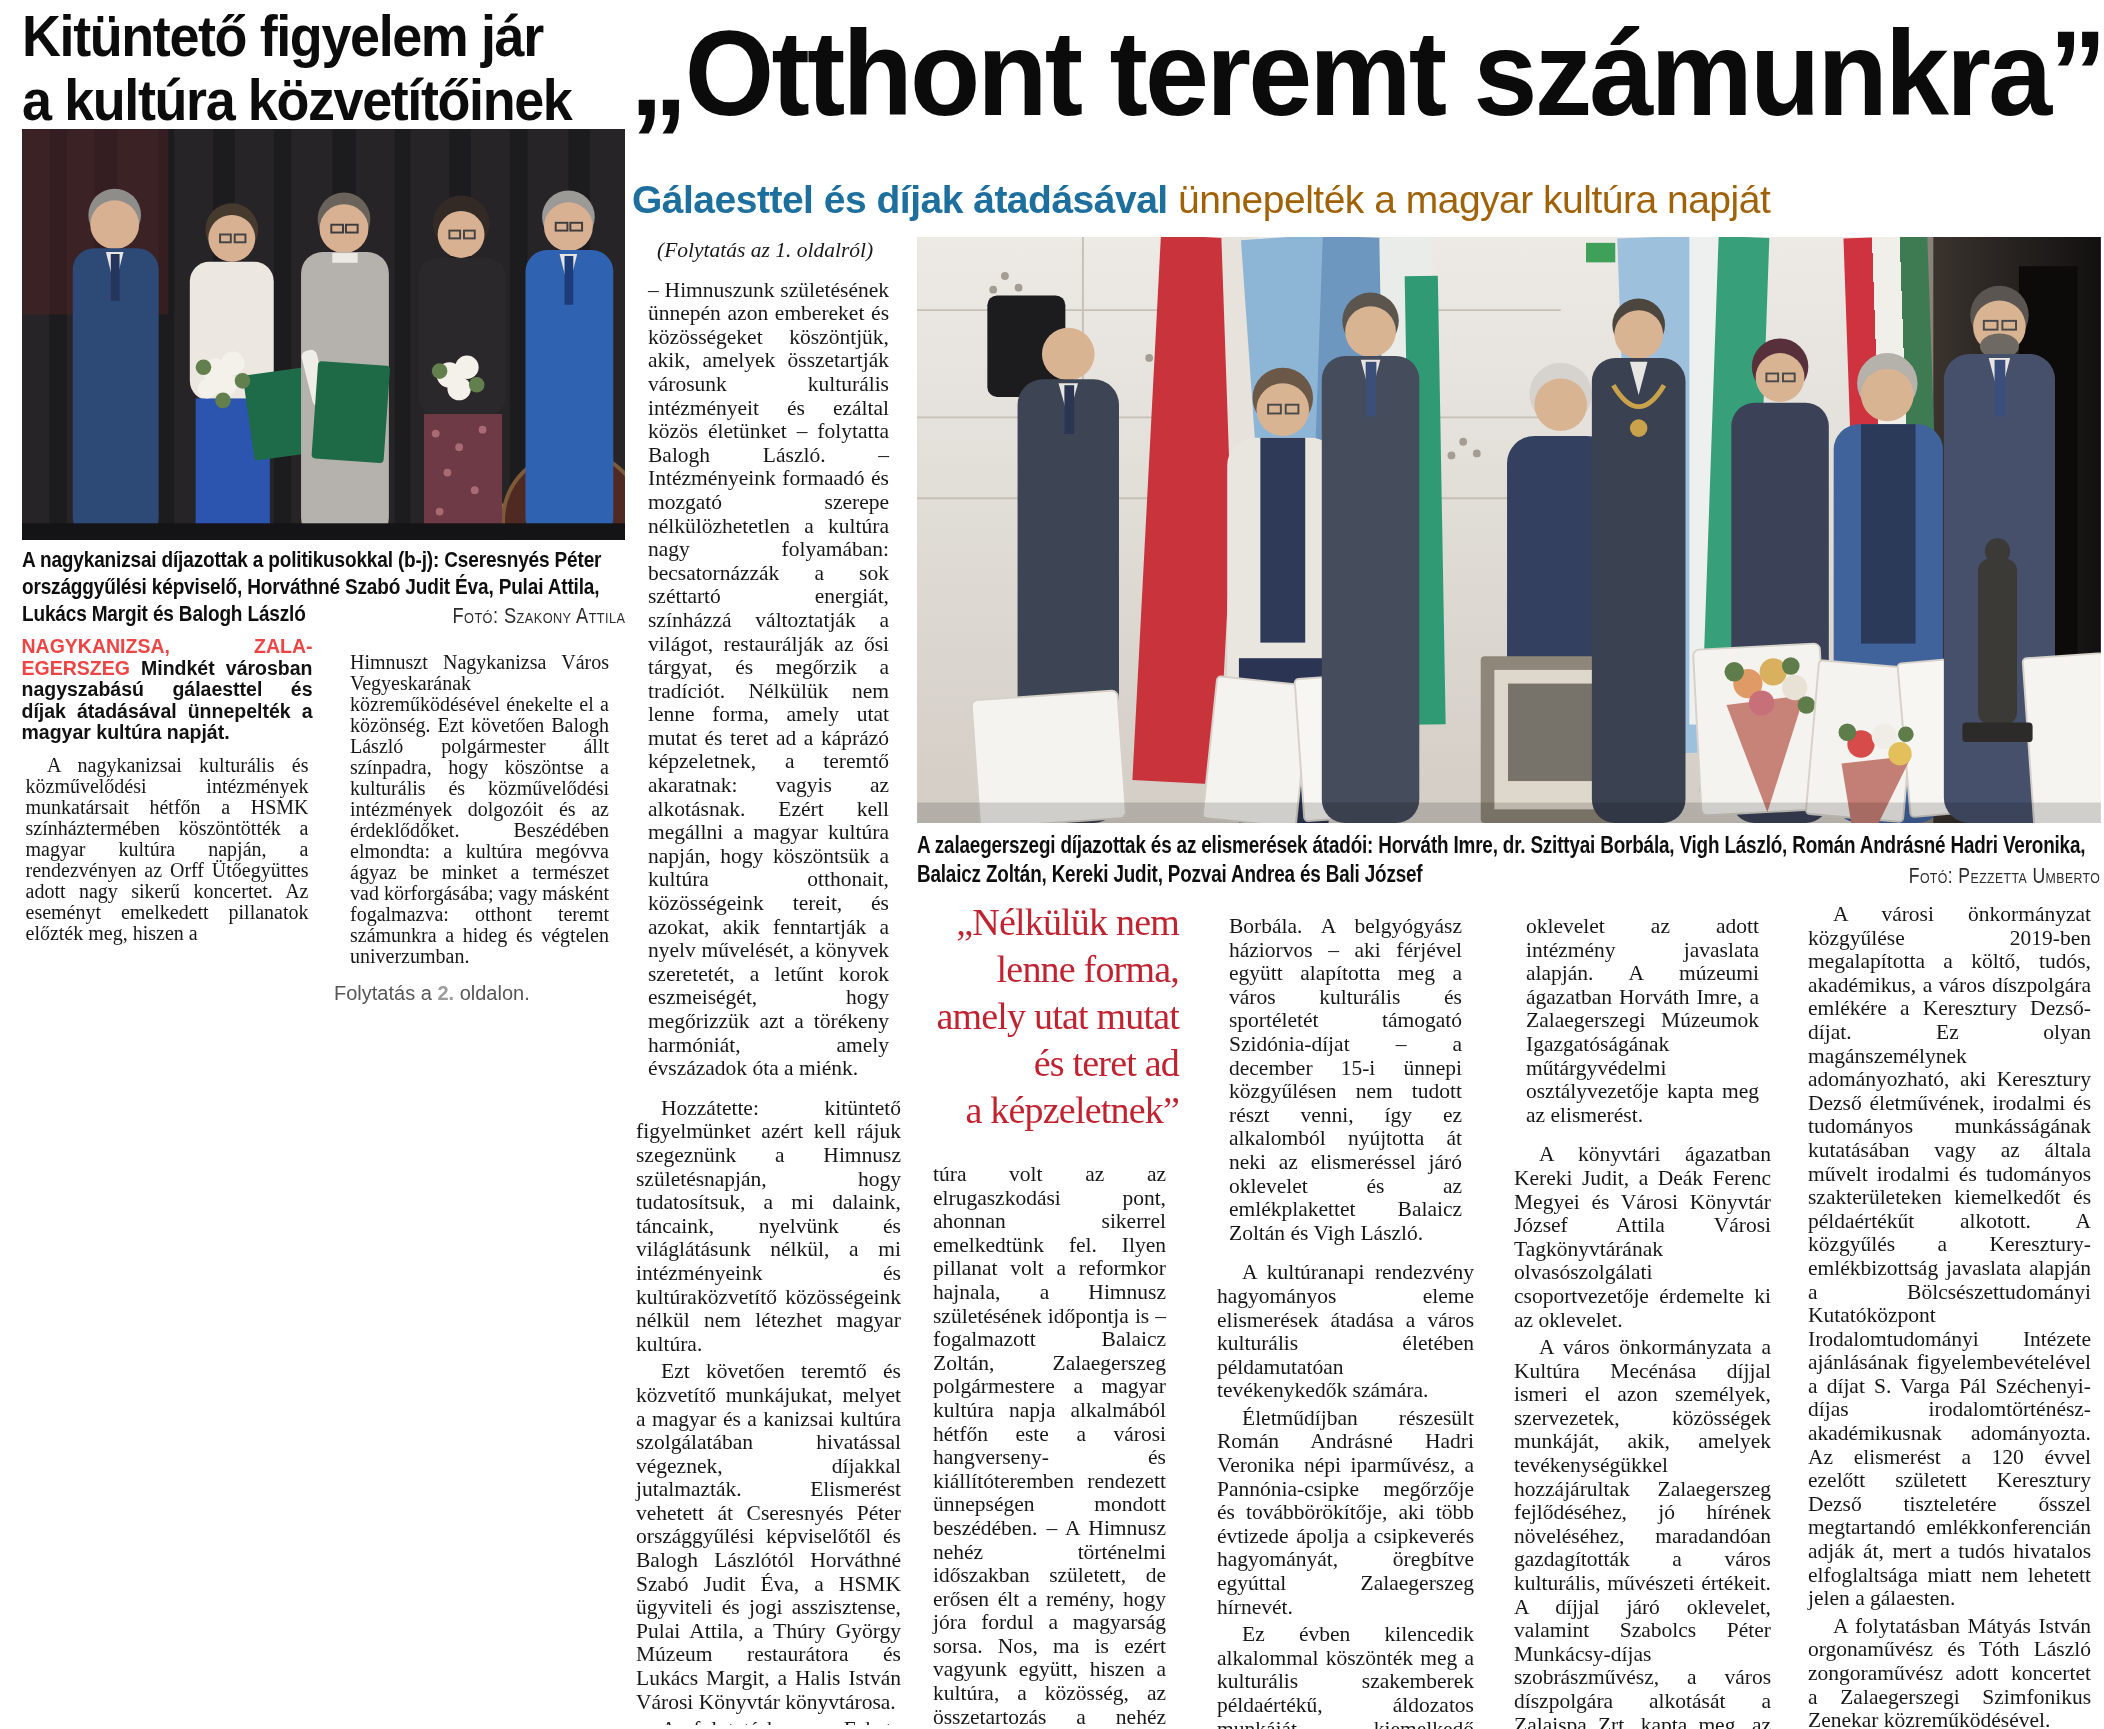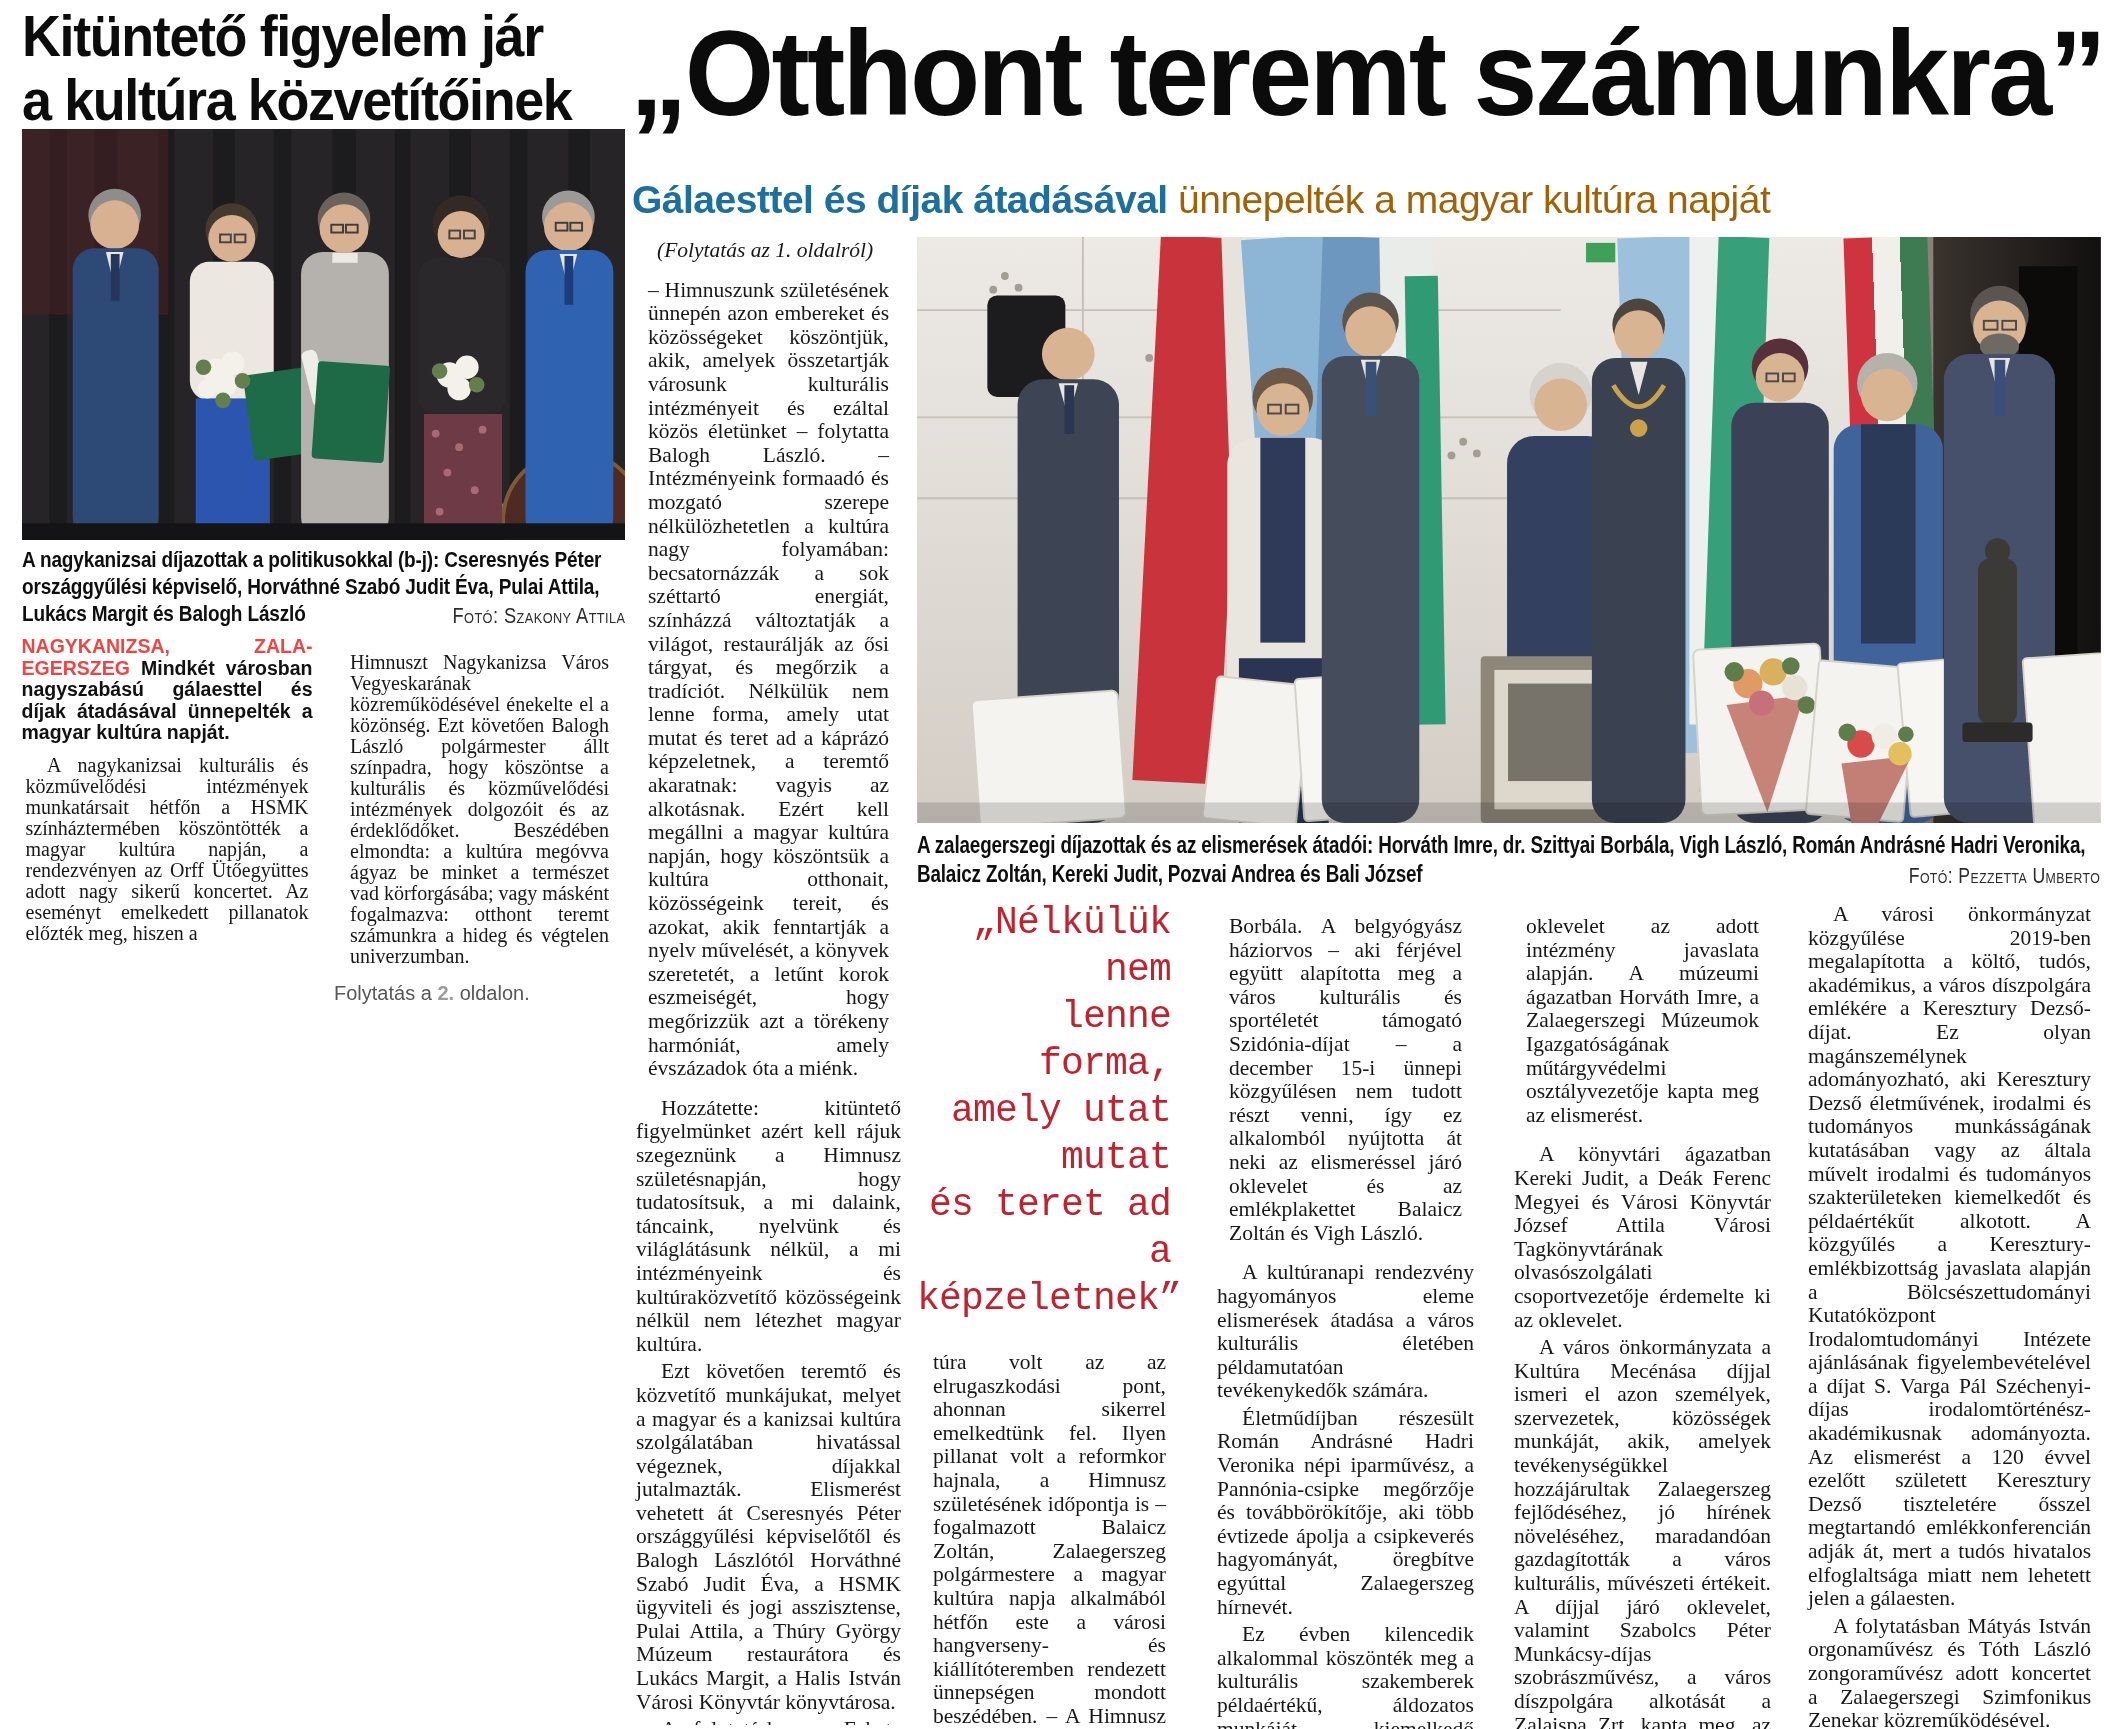--- a/index.html
+++ b/index.html
@@ -41,22 +41,22 @@
   .r-col .p{text-indent:25px;}
   .r-col1{left:632px;top:239px;width:273px;height:1486px;}
   .r-col2{left:917px;top:899px;width:265px;height:830px;}
   .r-col3{left:1213px;top:899px;width:265px;height:830px;}
   .r-col4{left:1510px;top:899px;width:265px;height:830px;}
   .r-col5{left:1804px;top:899px;width:291px;height:830px;}
   .r-photo{left:917px;top:237px;width:1184px;height:586px;background:#d8d3cc;}
   .r-caption{left:917px;top:831px;width:1443px;height:62px;transform:scaleX(0.82);transform-origin:0 0;
     font-family:"Liberation Sans",sans-serif;font-weight:700;font-size:23px;line-height:29px;
     letter-spacing:-0.2px;color:#0e0e0e;}
-  .quote{text-align:right;font-family:Liberation Mono, monospace;font-weight:400;
-    font-size:38px;line-height:47px;letter-spacing:-0.8px;color:#c1222f;margin:0 11px 29px 0;}
+  .quote{text-align:right;font-family:Liberation Serif, serif;font-weight:400;
+    font-size:38px;line-height:47px;letter-spacing:-0.8px;color:#c1222f;margin:0 3px 29px 0;}
   .quote span{display:block;}
   .byline{float:right;font-family:"Liberation Sans",sans-serif;font-weight:700;
     font-size:18px;color:#9b9b9b;letter-spacing:0.5px;}
   svg{display:block;}
 </style>
 </head>
 <body>
 
 <div class="page">
 

